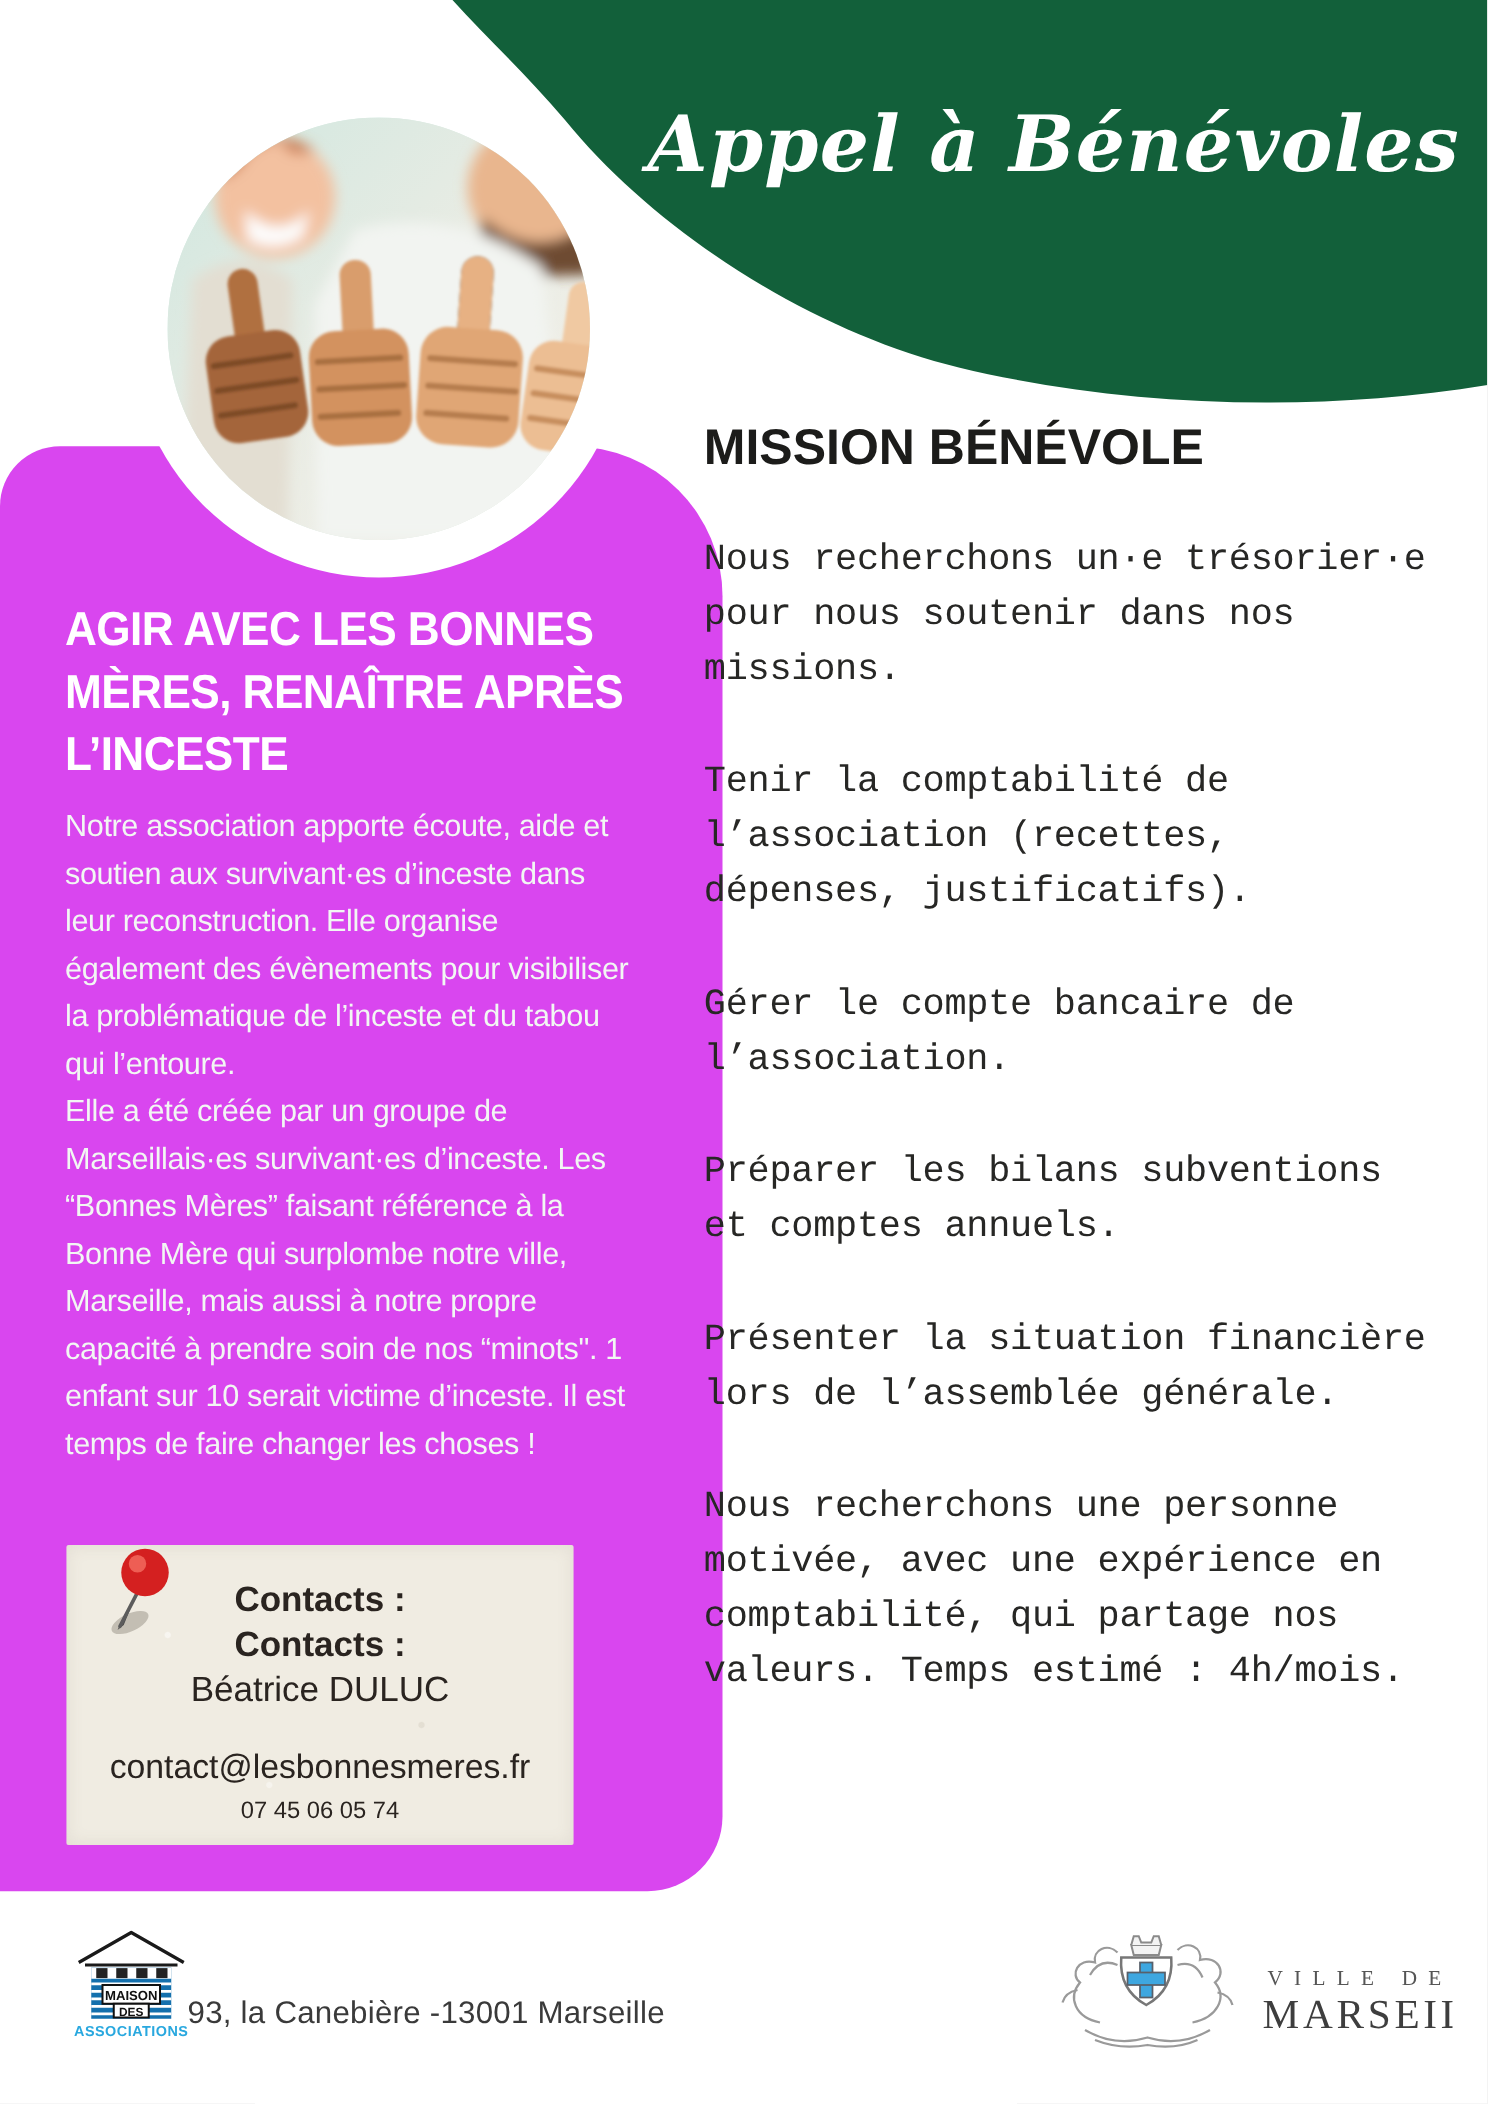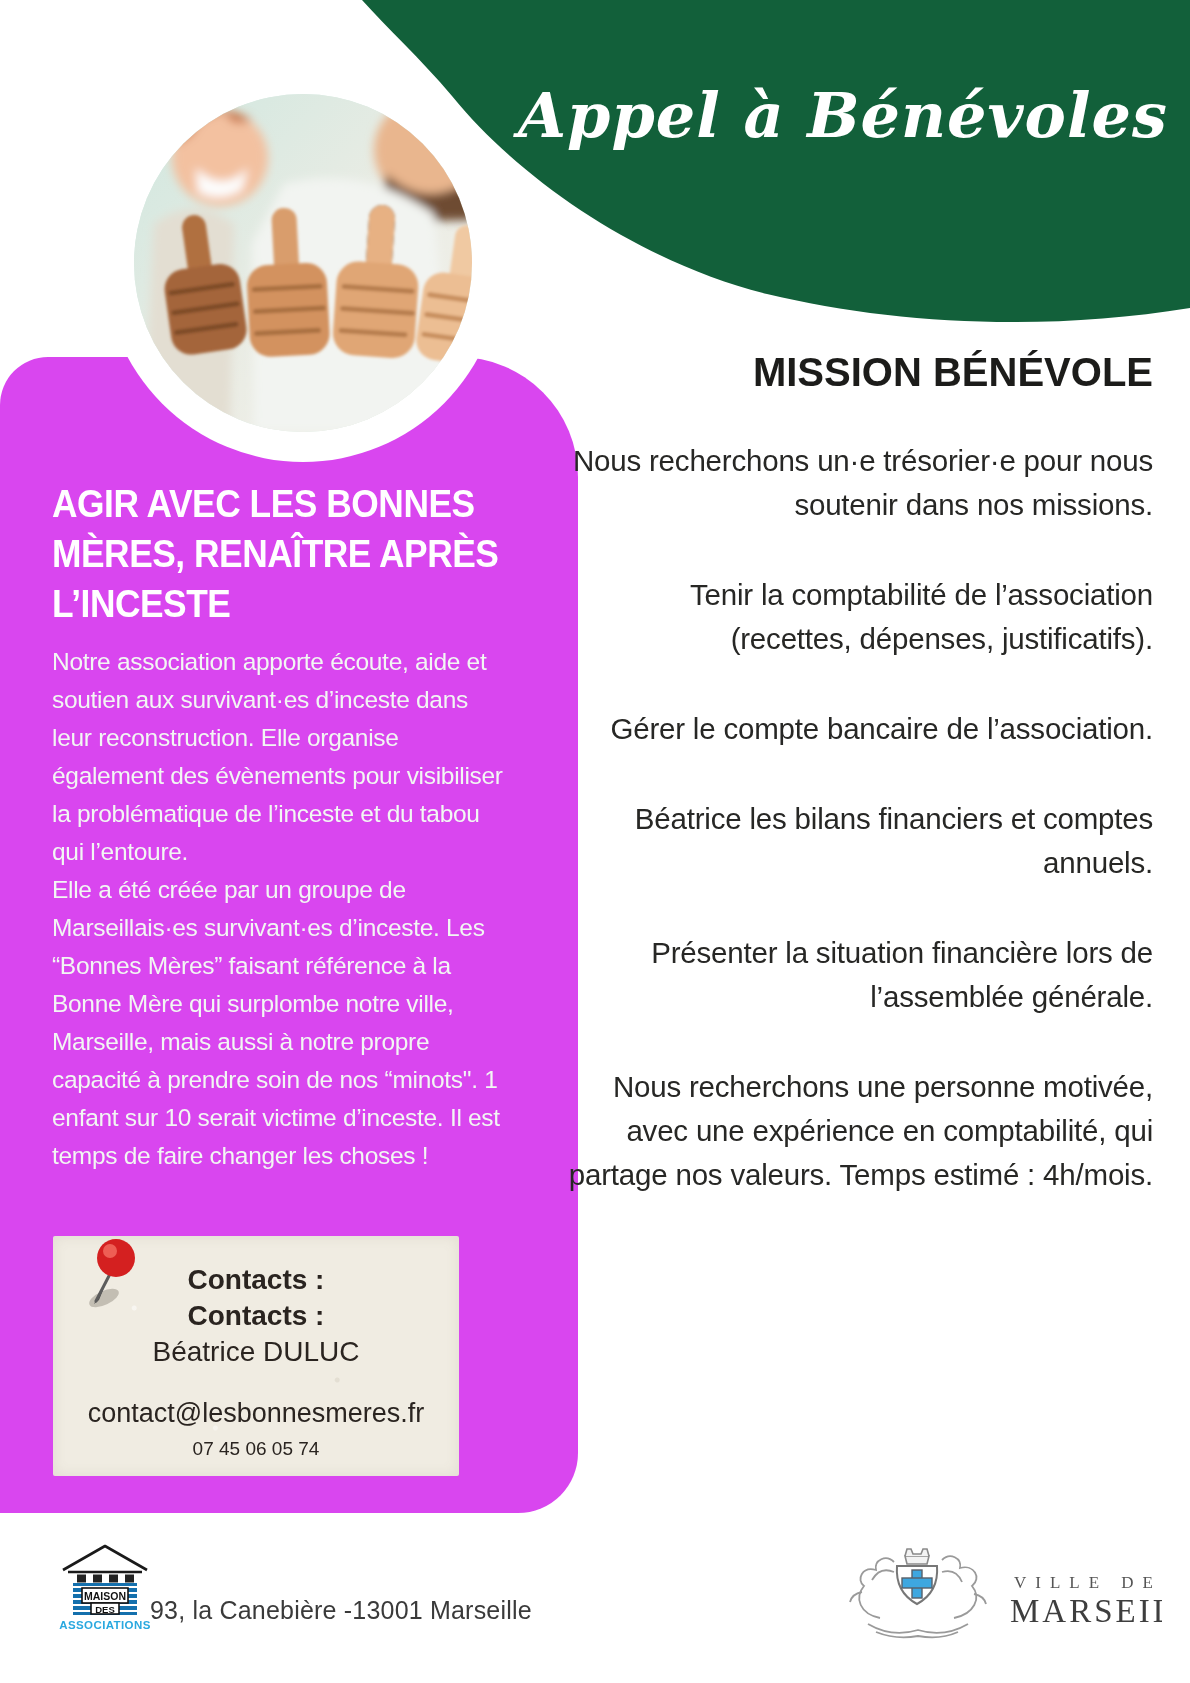--- a/index.html
+++ b/index.html
@@ -68,28 +68,28 @@
   }
   .contact-card .bold-line{font-weight:700;font-size:28px;line-height:36px;}
   .contact-card .name-line{font-size:28px;line-height:36px;}
   .contact-card .pad-top{padding-top:26px;}
   .contact-card .mail-line{font-size:27px;line-height:35px;margin-top:26px;}
   .contact-card .phone-line{font-size:19px;line-height:35px;}
 
   .pin{position:absolute;left:78px;top:1232px;width:70px;height:90px;}
 
   
-  .mission{position:absolute;left:563px;top:350px;width:590px;text-align:right;}
+  .mission{position:absolute;left:563px;top:336px;width:590px;}
   .mission-heading{
     font-size:40px;font-weight:700;color:#1c1c1a;
     letter-spacing:0;margin:0 0 44px 0;
   }
   .mission-par{
     font-size:29.5px;line-height:44px;letter-spacing:-0.2px;
-    color:#272725;margin:0 0 46px 0;
+    color:#272725;margin:0 0 46px 0;font-family:Liberation Mono, monospace;
   }
 
   
   .maison-logo{position:absolute;left:58px;top:1543px;width:95px;height:92px;}
   .footer-address{
     position:absolute;left:150px;top:1596px;
     font-size:25px;color:#3a3a3a;letter-spacing:0.2px;
   }
   .ville-logo{position:absolute;left:842px;top:1540px;width:320px;height:115px;}
 </style>
@@ -182,21 +182,21 @@
     <line x1="33" y1="40" x2="18" y2="69" stroke="#5c5c5c" stroke-width="3" stroke-linecap="round"></line>
     <circle cx="38" cy="26" r="19" fill="#d42020"></circle>
     <circle cx="32" cy="19" r="7" fill="#f26a5e" opacity="0.85"></circle>
   </svg>
 
   <div class="mission">
     <h2 class="mission-heading">MISSION BÉNÉVOLE</h2>
     <p class="mission-par">Nous recherchons un·e trésorier·e pour nous soutenir dans nos missions.</p>
     <p class="mission-par">Tenir la comptabilité de l’association (recettes, dépenses, justificatifs).</p>
     <p class="mission-par">Gérer le compte bancaire de l’association.</p>
-    <p class="mission-par">Béatrice les bilans financiers et comptes annuels.</p>
+    <p class="mission-par">Préparer les bilans subventions et comptes annuels.</p>
     <p class="mission-par">Présenter la situation financière lors de l’assemblée générale.</p>
     <p class="mission-par">Nous recherchons une personne motivée, avec une expérience en comptabilité, qui partage nos valeurs. Temps estimé : 4h/mois.</p>
   </div>
 
   <svg class="maison-logo" viewBox="0 0 95 92" aria-hidden="true">
     <polyline points="5,27 47,3 89,27" fill="none" stroke="#1a1a1a" stroke-width="2.6" stroke-linejoin="round"></polyline>
     <line x1="10" y1="29" x2="84" y2="29" stroke="#1a1a1a" stroke-width="2.4"></line>
     <rect x="15" y="31" width="64" height="41" fill="#1470ad"></rect>
     <g stroke="#ffffff" stroke-width="2.2">
       <line x1="15" y1="44" x2="79" y2="44"></line>

